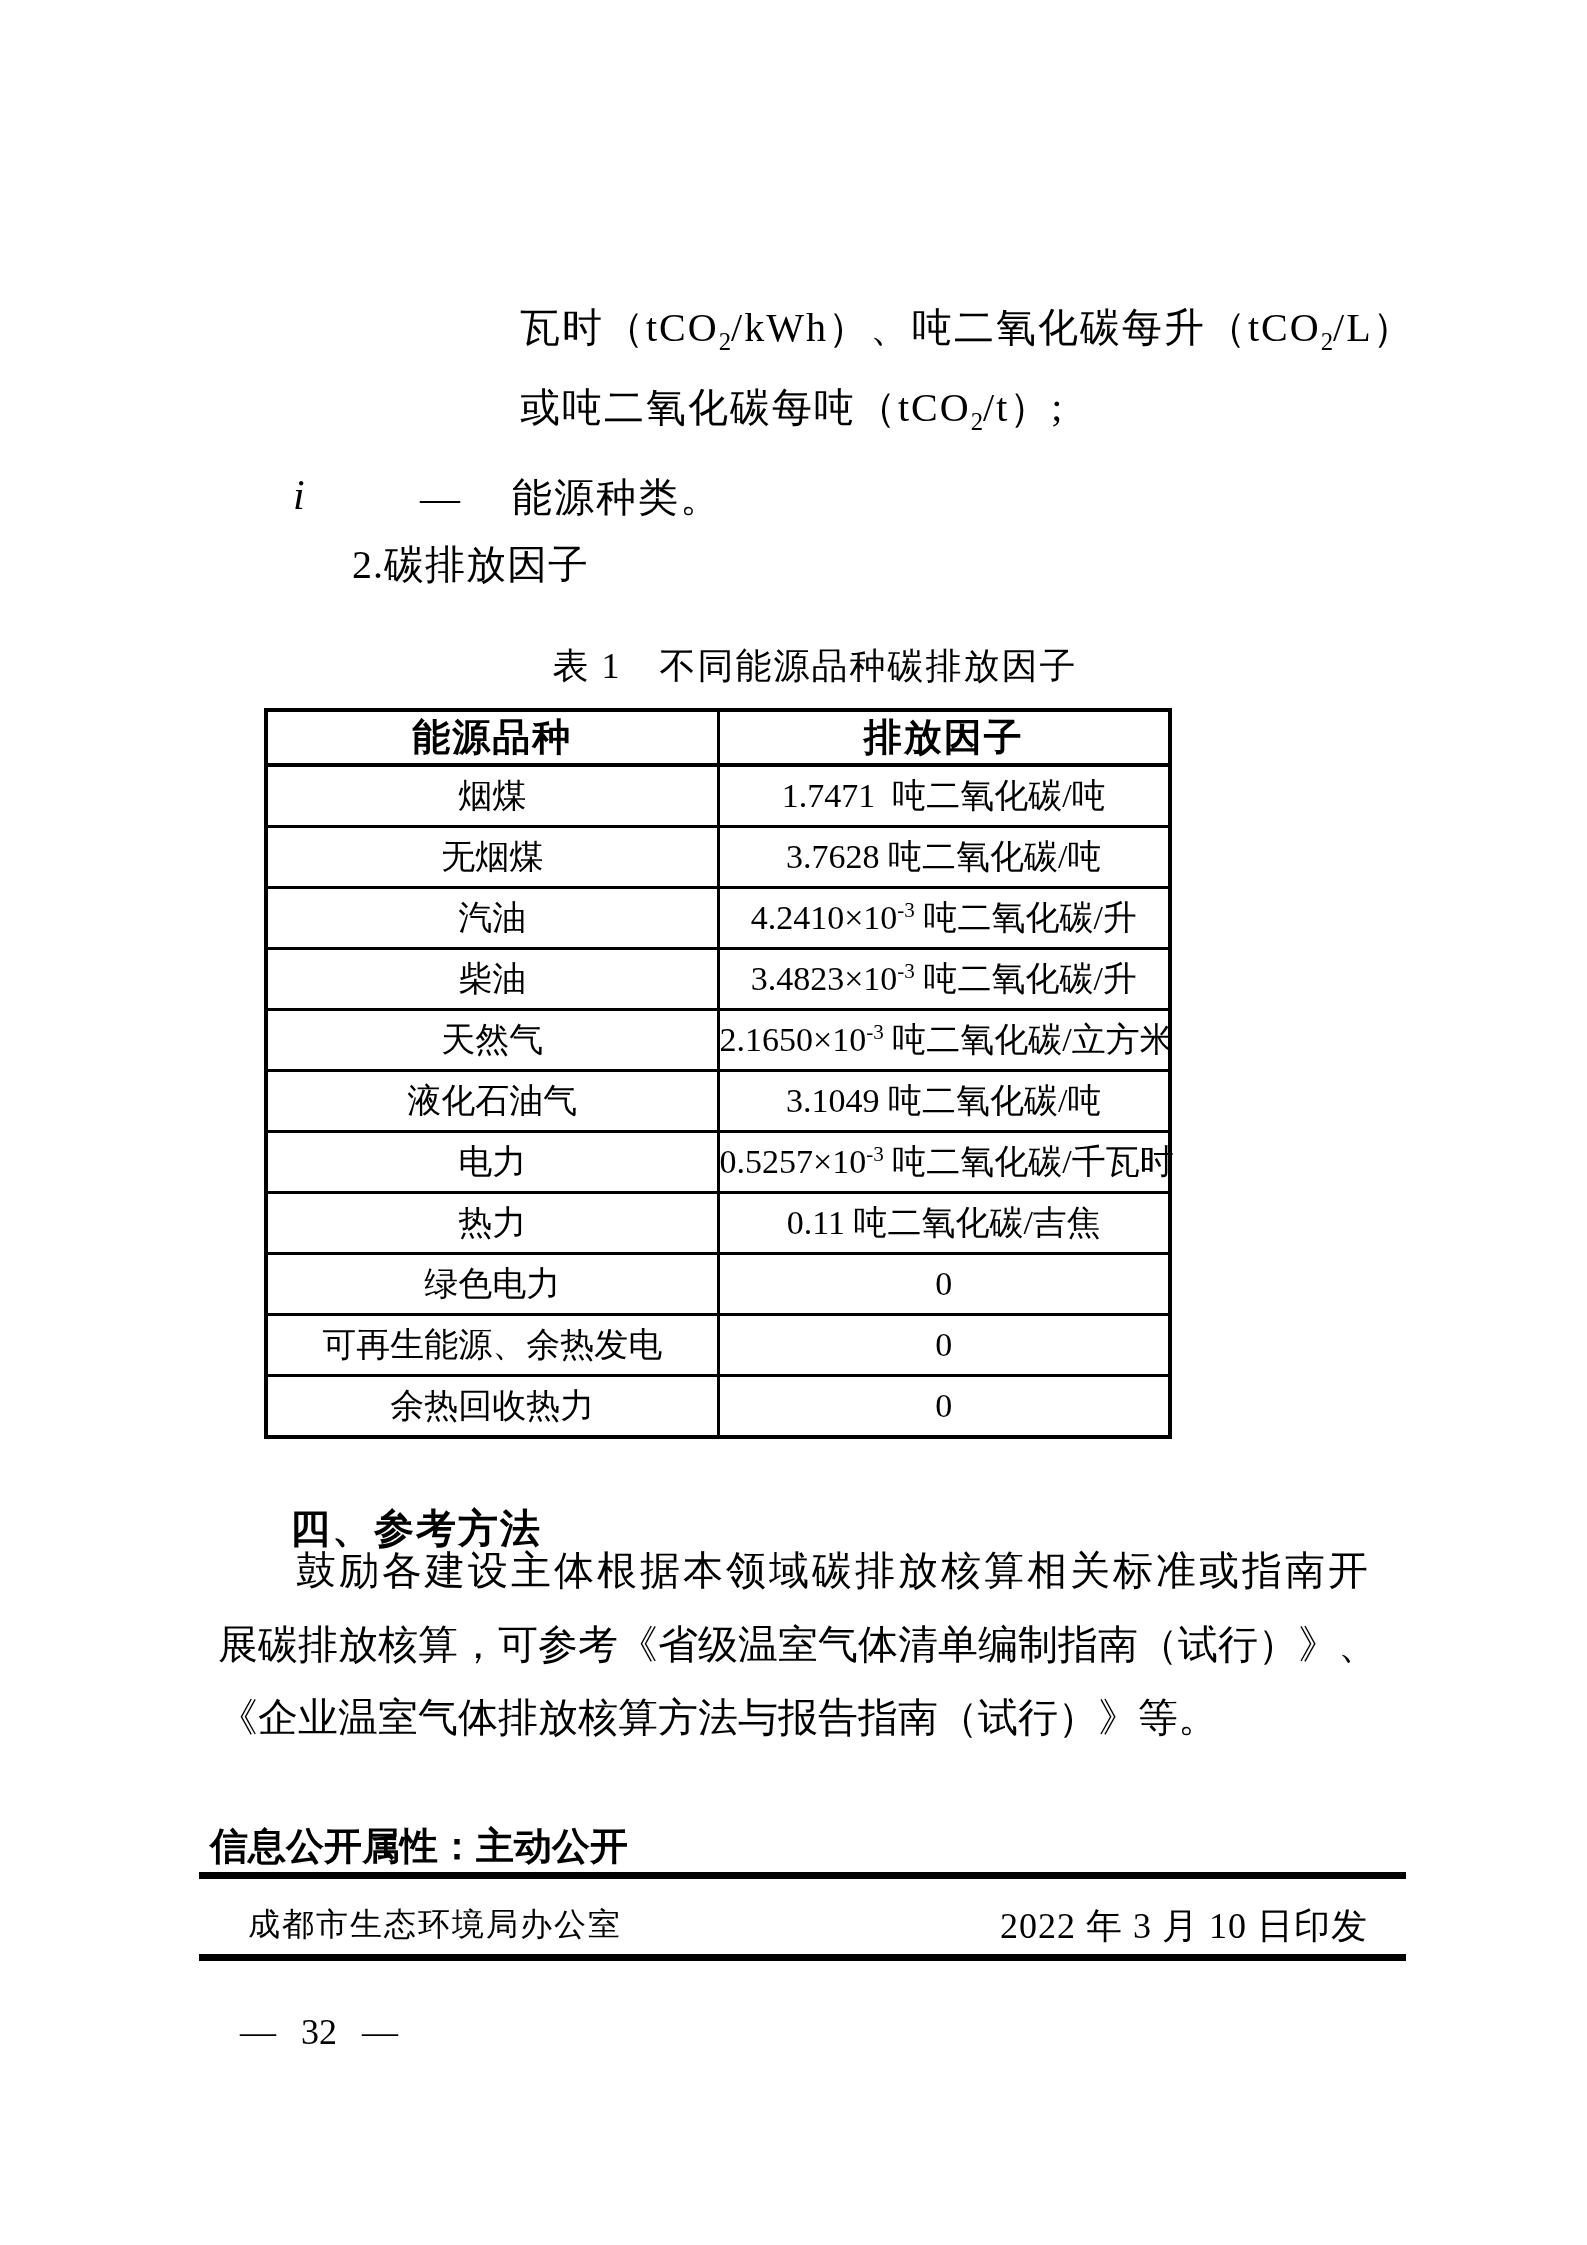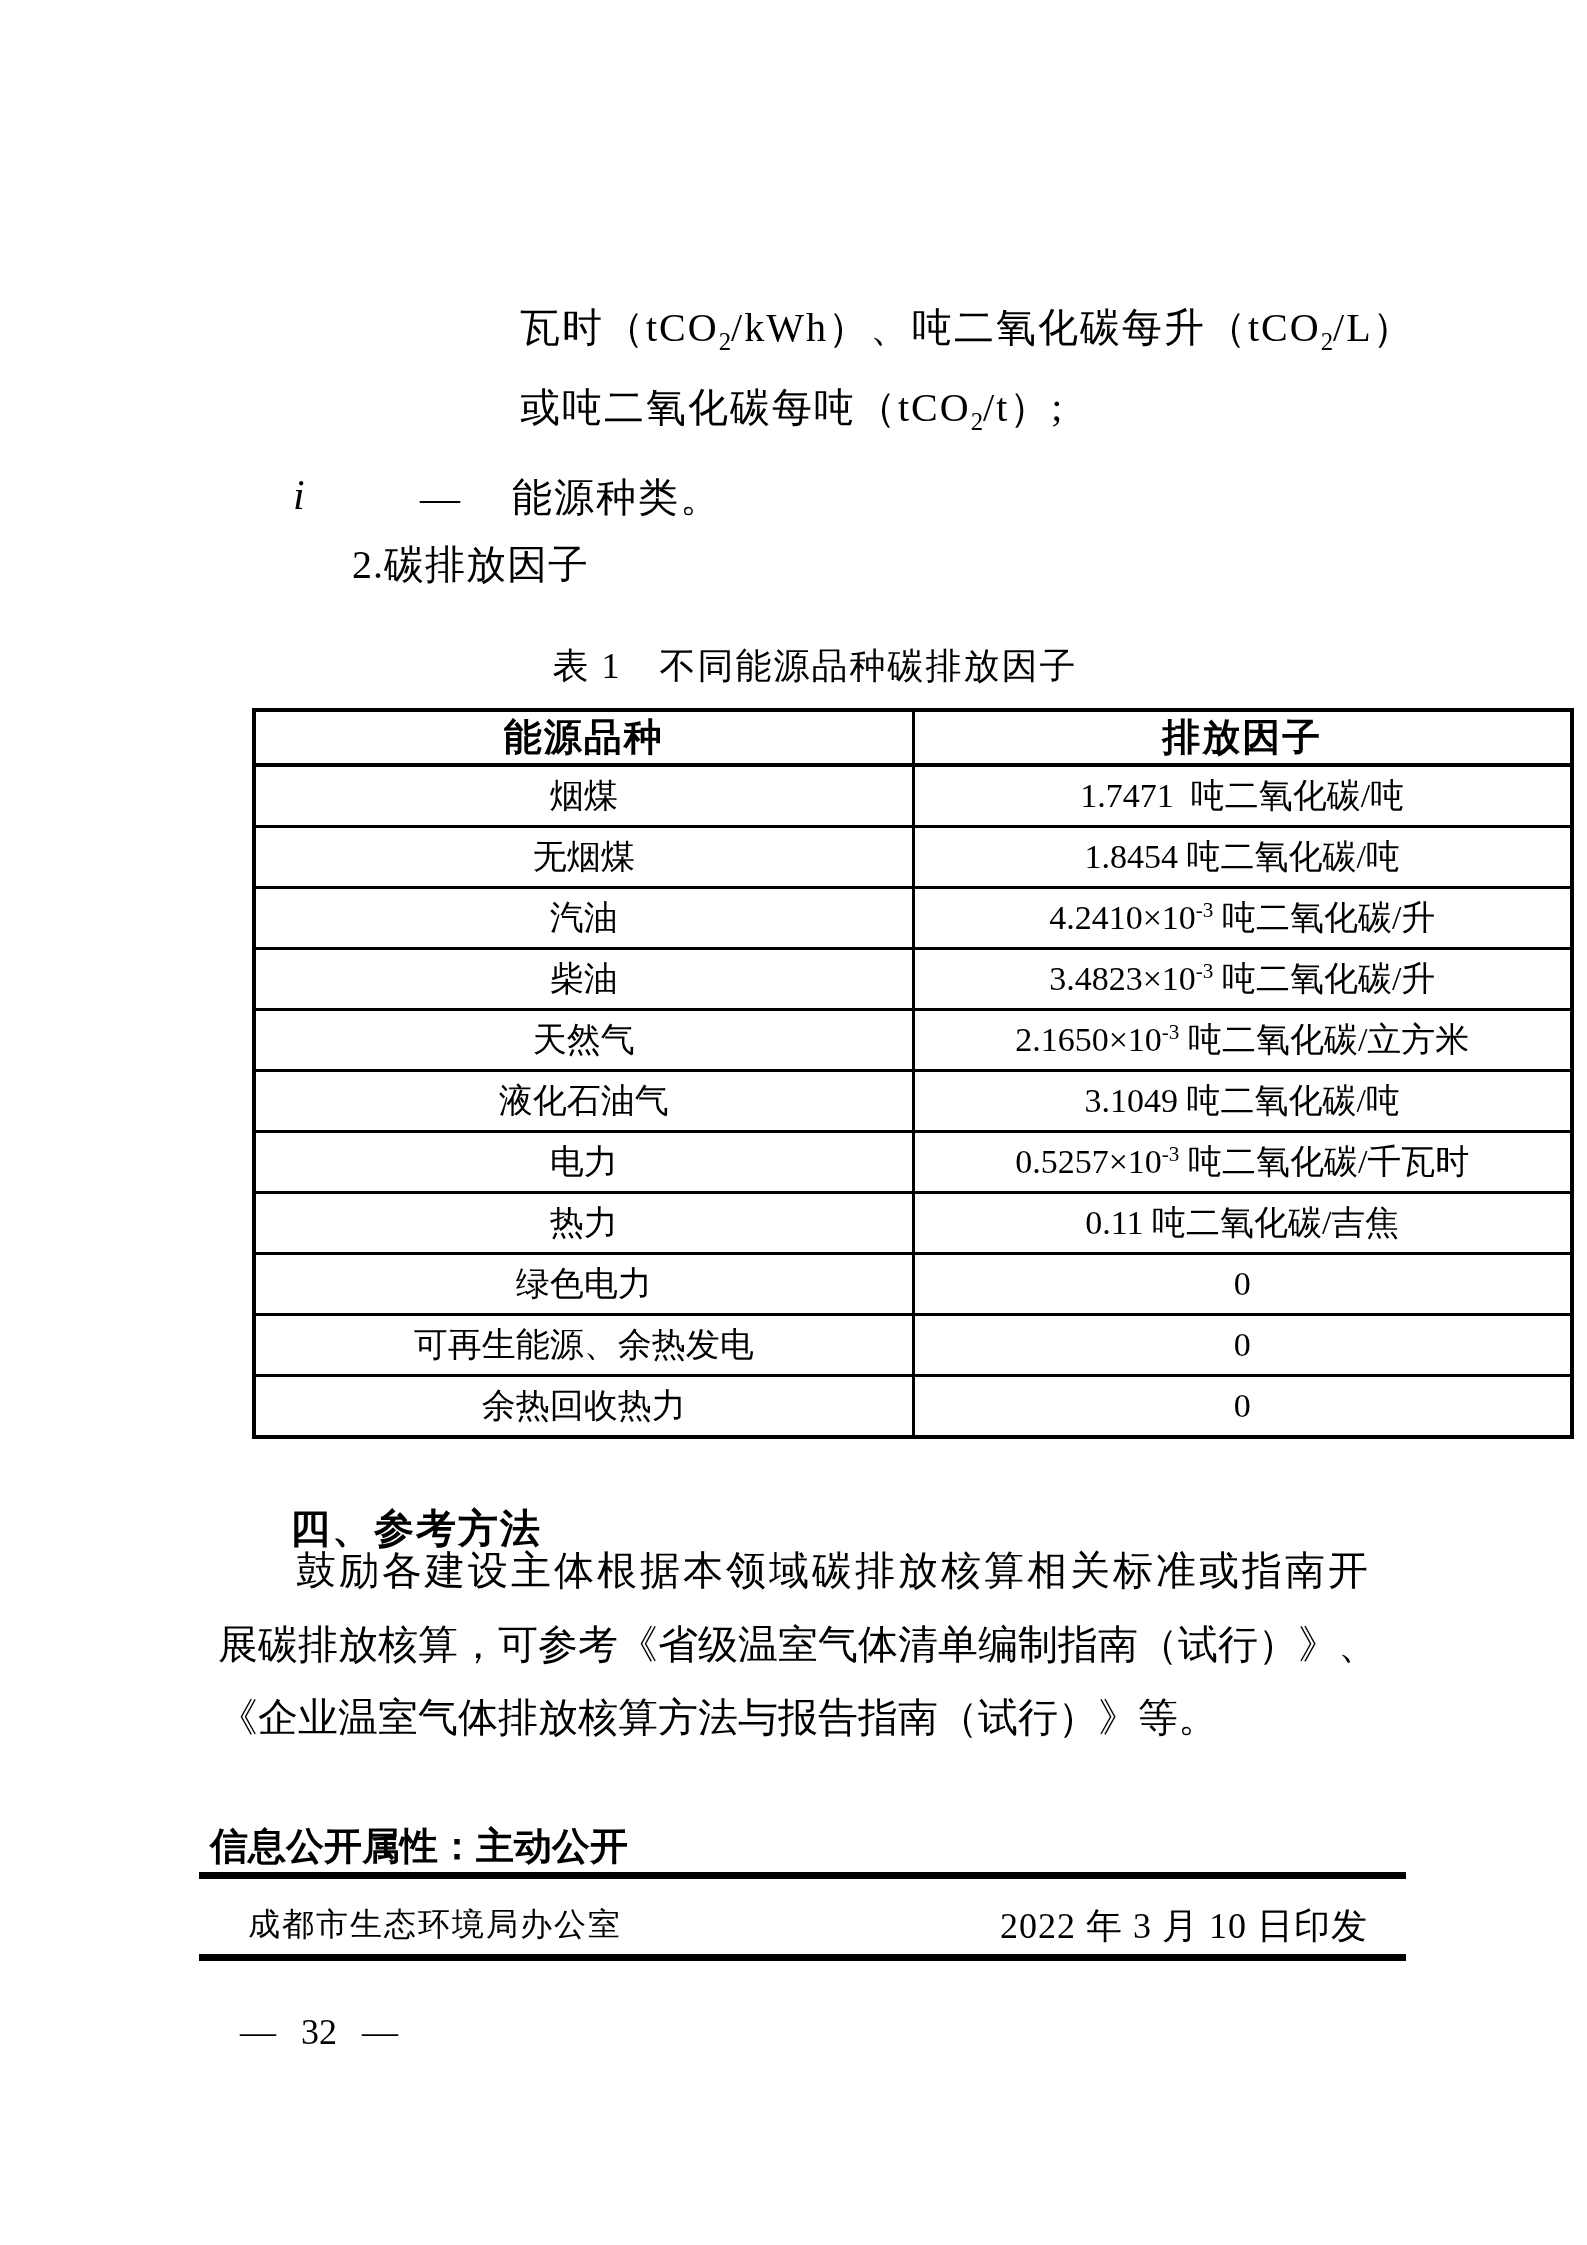--- a/index.html
+++ b/index.html
@@ -20,21 +20,21 @@
   .symbol-i{font-size:42px;font-style:italic;line-height:1;}
   .symbol-dash{font-size:40px;line-height:1;}
   .symbol-text{font-size:40px;letter-spacing:2px;line-height:1;}
   .sec2-heading{font-size:40px;letter-spacing:1px;line-height:1;}
 
   .table-caption{
     left:252px;top:648px;width:1126px;
     text-align:center;font-size:36px;letter-spacing:2px;line-height:1;
   }
   table.factor-table{
-    position:absolute;left:252px;top:708px;width:1322px;
+    position:absolute;left:264px;top:708px;width:908px;
     border-collapse:collapse;table-layout:fixed;
     border:4px solid #000;
   }
   table.factor-table td,table.factor-table th{
     border:3px solid #000;
     text-align:center;vertical-align:middle;
     padding:0;white-space:pre;
   }
   table.factor-table th{
     height:50px;
@@ -78,21 +78,21 @@
         <tr>
       <th style="width:50%;">能源品种</th>
       <th style="width:50%;">排放因子</th>
     </tr>
     <tr>
       <td class="c1">烟煤</td>
       <td class="c2"><span>1.7471  吨二氧化碳/吨</span><sup></sup><span></span></td>
     </tr>
     <tr>
       <td class="c1">无烟煤</td>
-      <td class="c2"><span>1.8454 吨二氧化碳/吨</span><sup></sup><span></span></td>
+      <td class="c2"><span>3.7628 吨二氧化碳/吨</span><sup></sup><span></span></td>
     </tr>
     <tr>
       <td class="c1">汽油</td>
       <td class="c2"><span>4.2410×10</span><sup>-3</sup><span> 吨二氧化碳/升</span></td>
     </tr>
     <tr>
       <td class="c1">柴油</td>
       <td class="c2"><span>3.4823×10</span><sup>-3</sup><span> 吨二氧化碳/升</span></td>
     </tr>
     <tr>

